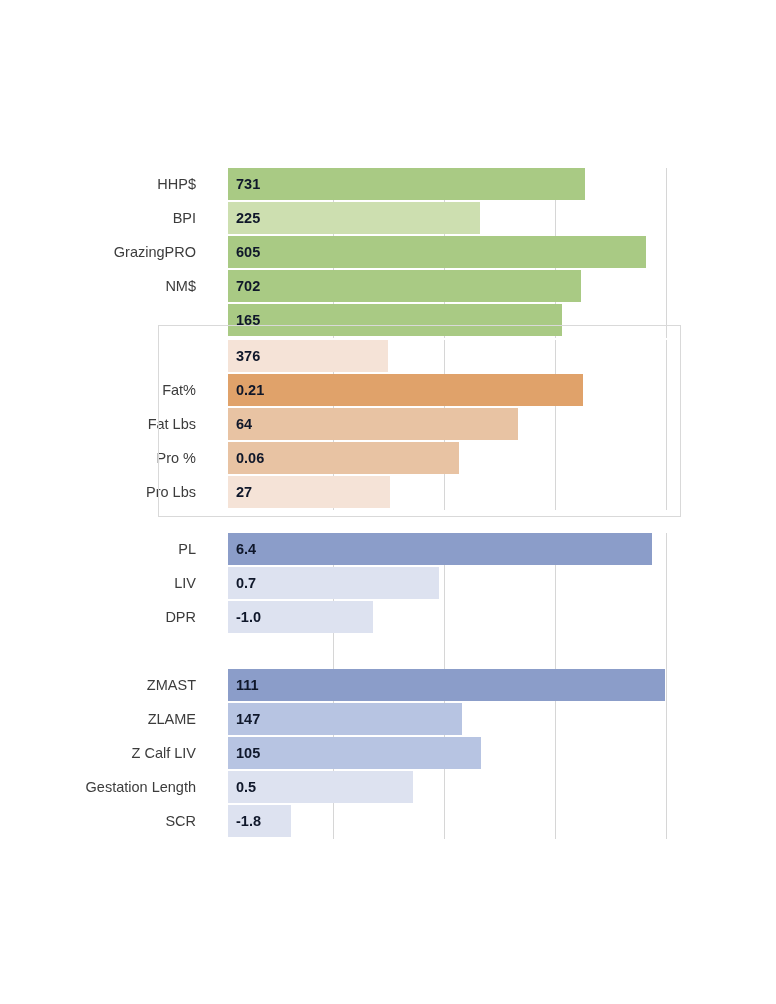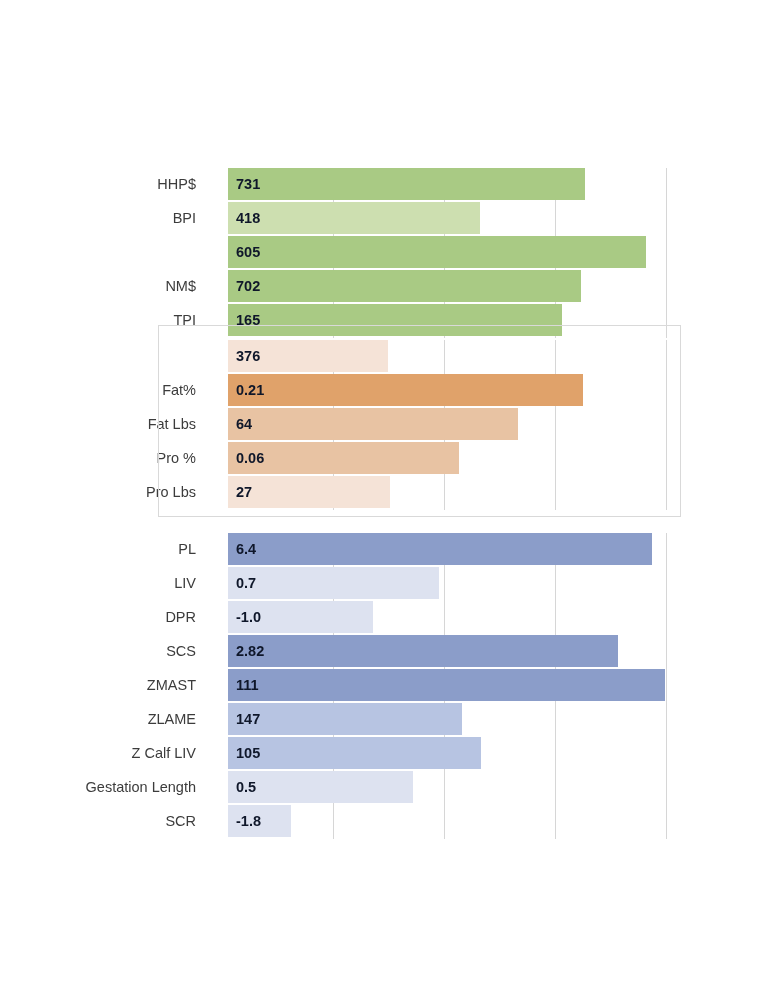--- a/index.html
+++ b/index.html
@@ -114,33 +114,33 @@
         <div class="gridline" style="left: 666px;"></div>
       </div>
       <div class="row" style="top: 0px;">
         <div class="row-label">HHP$</div>
         <div class="row-bar" style="width: 357px; background: rgb(169, 202, 132);"></div>
         <div class="row-value">731</div>
       </div>
       <div class="row" style="top: 34px;">
         <div class="row-label">BPI</div>
         <div class="row-bar" style="width: 252px; background: rgb(205, 223, 176);"></div>
-        <div class="row-value">418</div>
+        <div class="row-value">225</div>
       </div>
       <div class="row" style="top: 68px;">
+        <div class="row-label">GrazingPRO</div>
         <div class="row-bar" style="width: 418px; background: rgb(169, 202, 132);"></div>
         <div class="row-value">605</div>
       </div>
       <div class="row" style="top: 102px;">
         <div class="row-label">NM$</div>
         <div class="row-bar" style="width: 353px; background: rgb(169, 202, 132);"></div>
         <div class="row-value">702</div>
       </div>
       <div class="row" style="top: 136px;">
-        <div class="row-label">TPI</div>
         <div class="row-bar" style="width: 334px; background: rgb(169, 202, 132);"></div>
         <div class="row-value">165</div>
       </div>
     </div>
     <div class="panel boxed" style="top: 340px; height: 170px;">
       <div class="gridlines">
         <div class="gridline" style="left: 333px;"></div>
         <div class="gridline" style="left: 444px;"></div>
         <div class="gridline" style="left: 555px;"></div>
         <div class="gridline" style="left: 666px;"></div>
@@ -186,25 +186,20 @@
       <div class="row" style="top: 34px; padding-left: 36px;">
         <div class="row-label">LIV</div>
         <div class="row-bar" style="width: 211px; background: rgb(221, 226, 240);"></div>
         <div class="row-value">0.7</div>
       </div>
       <div class="row" style="top: 68px; padding-left: 12px;">
         <div class="row-label">DPR</div>
         <div class="row-bar" style="width: 145px; background: rgb(221, 226, 240);"></div>
         <div class="row-value">-1.0</div>
       </div>
-      <div class="row" style="top: 102px;">
-        <div class="row-label">SCS</div>
-        <div class="row-bar" style="width: 390px; background: rgb(139, 157, 201);"></div>
-        <div class="row-value">2.82</div>
-      </div>
       <div class="row" style="top: 136px;">
         <div class="row-label">ZMAST</div>
         <div class="row-bar" style="width: 437px; background: rgb(139, 157, 201);"></div>
         <div class="row-value">111</div>
       </div>
       <div class="row" style="top: 170px;">
         <div class="row-label">ZLAME</div>
         <div class="row-bar" style="width: 234px; background: rgb(183, 196, 226);"></div>
         <div class="row-value">147</div>
       </div>

